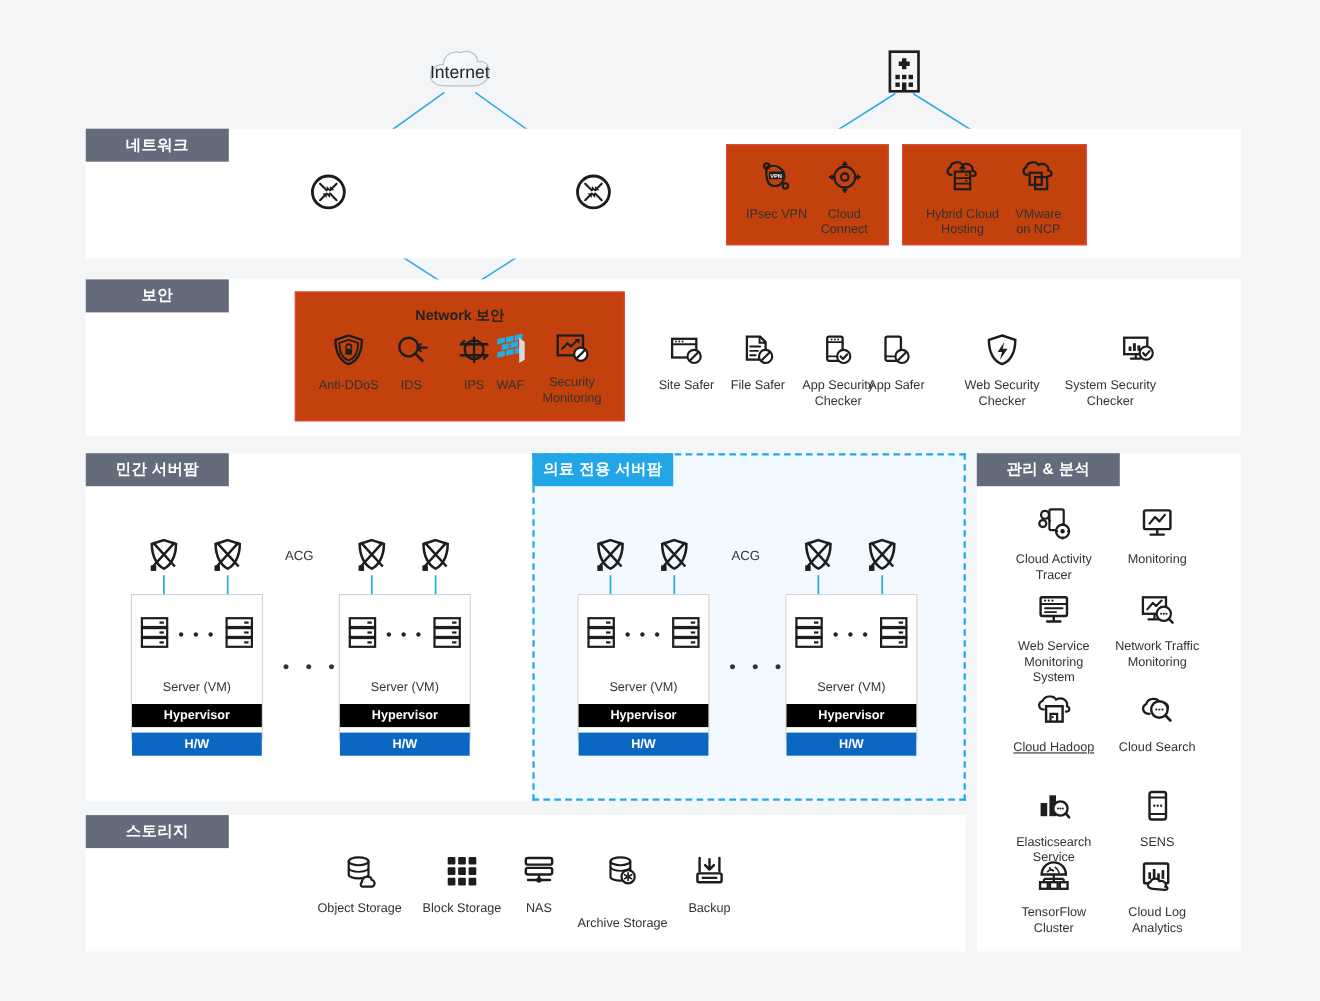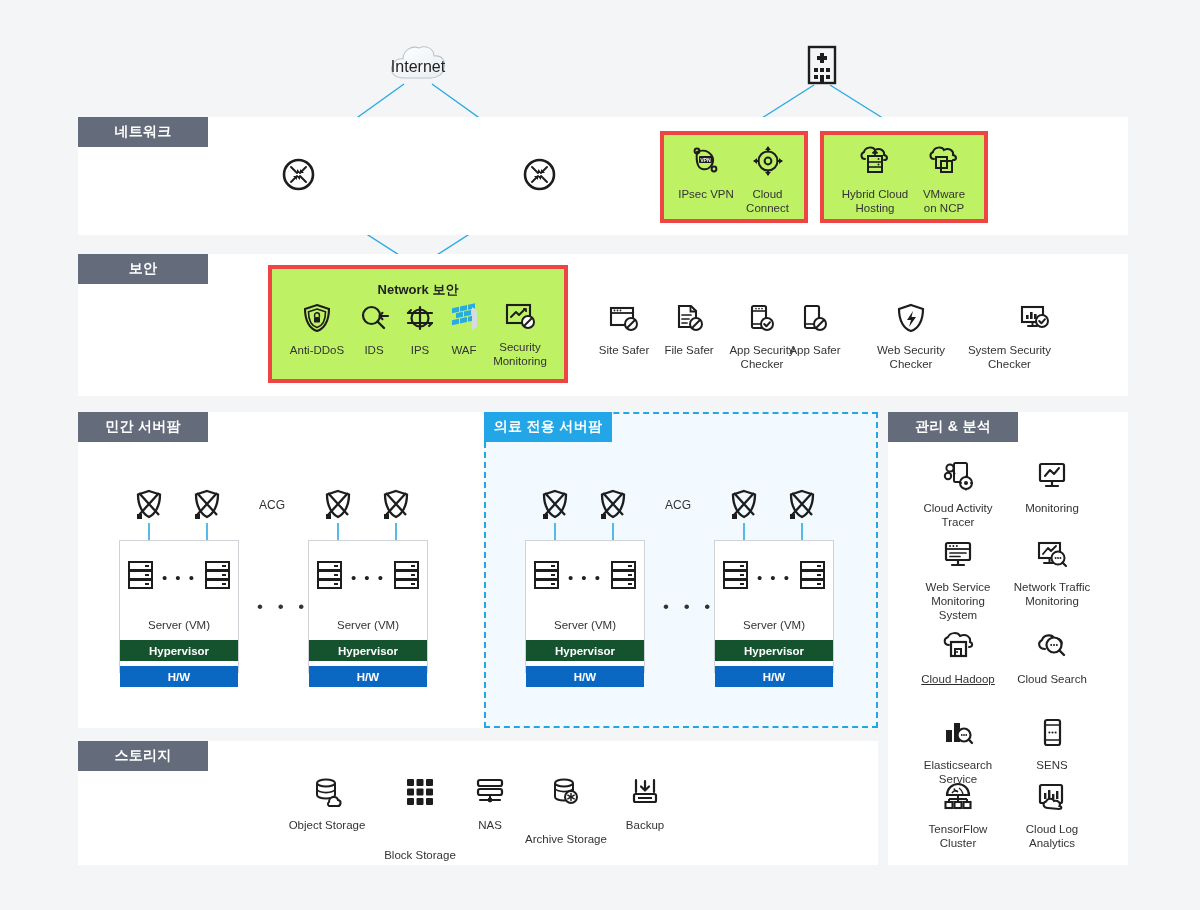--- a/index.html
+++ b/index.html
@@ -26,22 +26,22 @@
     color: #ffffff;
     font-size: 14px; font-weight: bold;
     display: flex; align-items: center; justify-content: center;
     letter-spacing: .3px;
   }
   .sect-label.blue { background: #22a6e8; }
 
   
   .box {
     position: absolute;
-    border: 4px solid #ef4444;
-    background: #bef264;
+    border: 1px solid #ef4444;
+    background: #c2410c;
   }
   .box-title {
     position: absolute; left: 0; right: 0; top: 12px;
     text-align: center; font-size: 13px; font-weight: bold; color: #222;
   }
 
   
   .cell {
     position: absolute;
     display: flex; flex-direction: column; align-items: center;
@@ -56,21 +56,21 @@
   
   #wires { position: absolute; left: 0; top: 0; width: 1200px; height: 910px; pointer-events: none; }
 
   
   .rack { position: absolute; border: 1px solid #cfd3d8; background: #fff; }
   .rack .servers { position: absolute; top: 18px; left: 0; right: 0; display: flex; align-items: center; justify-content: center; gap: 8px; }
   .rack .dots3 { font-size: 15px; letter-spacing: 2px; color: #222; line-height: 1; }
   .rack .vmcap { position: absolute; top: 78px; left: 0; right: 0; text-align: center; font-size: 11.5px; color: #333; }
   .bar { position: absolute; left: 0; right: 0; height: 21px; display: flex; align-items: center; justify-content: center;
          color: #fff; font-size: 11.5px; font-weight: bold; }
-  .bar.hyp { background: #14532d; top: 99px; }
+  .bar.hyp { background: #000000; top: 99px; }
   .bar.hw  { background: #0b68c2; top: 125px; }
 
   .acg-lbl { position: absolute; font-size: 12px; color: #333; }
   .ell { position: absolute; font-size: 17px; letter-spacing: 5px; color: #333; line-height: 1; }
 
   .medical-zone {
     position: absolute;
     border: 2px dashed #22a6e8;
     background: #f2faff;
   }
@@ -249,21 +249,21 @@
     <span class="ic">
       <svg width="30" height="30" viewBox="0 0 30 30">
         <circle cx="12.5" cy="12.5" r="8.5" fill="none" stroke="#1d1d1d" stroke-width="2.2"></circle>
         <path d="M18.5 18.5 L25 25" stroke="#1d1d1d" stroke-width="2.4" stroke-linecap="round"></path>
         <path d="M29 13 H22" stroke="#1d1d1d" stroke-width="2" stroke-linecap="round"></path>
         <path d="M23.5 9.8 L20.5 13 L23.5 16.2" fill="none" stroke="#1d1d1d" stroke-width="2" stroke-linecap="round" stroke-linejoin="round"></path>
       </svg>
     </span>
     <span class="cap">IDS</span>
   </div>
-  <div class="cell" style="left:400px;top:303px;width:40px;">
+  <div class="cell" style="left:411px;top:303px;width:40px;">
     <span class="ic">
       <svg width="30" height="30" viewBox="0 0 30 30">
         <circle cx="15" cy="15" r="8.5" fill="none" stroke="#1d1d1d" stroke-width="2.2"></circle>
         <path d="M3 10 H27" stroke="#1d1d1d" stroke-width="2.2" stroke-linecap="round"></path>
         <path d="M3 20 H27" stroke="#1d1d1d" stroke-width="2.2" stroke-linecap="round"></path>
         <path d="M15 4 v22" stroke="#1d1d1d" stroke-width="2.2" stroke-linecap="round"></path>
         <path d="M3 10 l3 -3 M27 20 l-3 3" stroke="#1d1d1d" stroke-width="2" stroke-linecap="round"></path>
       </svg>
     </span>
     <span class="cap">IPS</span>
@@ -586,21 +586,21 @@
     <span class="ic">
       <svg width="32" height="32" viewBox="0 0 32 32">
         <ellipse cx="15" cy="7" rx="9" ry="3.6" fill="none" stroke="#1d1d1d" stroke-width="2"></ellipse>
         <path d="M6 7 v12 c0 2 4 3.6 9 3.6 s9 -1.6 9 -3.6 V7" fill="none" stroke="#1d1d1d" stroke-width="2"></path>
         <path d="M6 13 c0 2 4 3.6 9 3.6 s9 -1.6 9 -3.6" fill="none" stroke="#1d1d1d" stroke-width="1.7"></path>
         <path d="M18 26 a5 5 0 0 1 5 -5 a4 4 0 0 1 4 3 a3 3 0 0 1 -1 6 h-8 a2.4 2.4 0 0 1 0 -4 z" fill="#fff" stroke="#1d1d1d" stroke-width="2"></path>
       </svg>
     </span>
     <span class="cap">Object Storage</span>
   </div>
-  <div class="cell" style="left:378px;top:776px;width:84px;gap:30px;">
+  <div class="cell" style="left:378px;top:776px;width:84px;">
     <span class="ic">
       <svg width="32" height="32" viewBox="0 0 32 32">
         <g fill="#1d1d1d">
           <rect x="3" y="3" width="7" height="7" rx="1"></rect>
             <rect x="12.5" y="3" width="7" height="7" rx="1"></rect>
             <rect x="22" y="3" width="7" height="7" rx="1"></rect>
           <rect x="3" y="12.5" width="7" height="7" rx="1"></rect>
             <rect x="12.5" y="12.5" width="7" height="7" rx="1"></rect>
             <rect x="22" y="12.5" width="7" height="7" rx="1"></rect>
           <rect x="3" y="22" width="7" height="7" rx="1"></rect>

